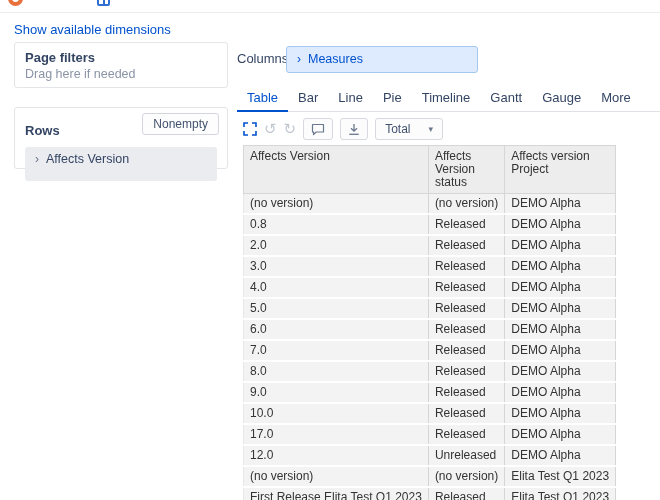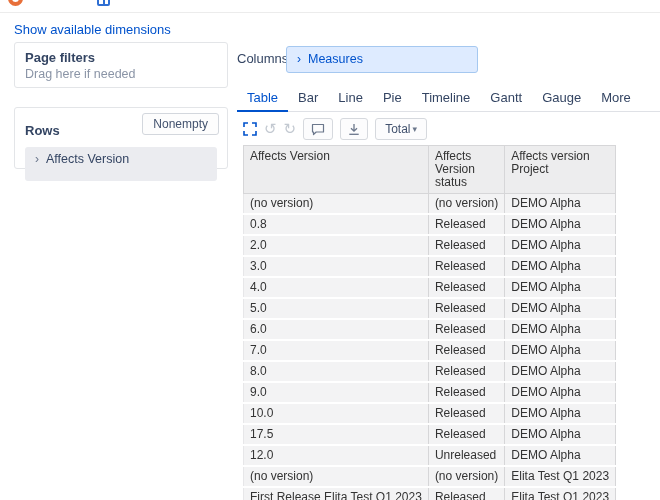--- a/index.html
+++ b/index.html
@@ -32,21 +32,21 @@
   
   .tabs { position:absolute; left:237px; top:90px; width:423px; height:22px; border-bottom:1px solid #dfe1e6; display:flex; }
   .tab { padding:0 10px; font-size:13px; color:#344563; cursor:pointer; height:22px; line-height:16px; }
   .tab.active { color:#0052cc; border-bottom:2px solid #0052cc; }
 
   
   .toolbar { position:absolute; left:243px; top:118px; display:flex; align-items:center; gap:7px; }
   .tb-plain { display:inline-flex; align-items:center; justify-content:center; cursor:pointer; }
   .tb-undo, .tb-redo { font-size:15px; color:#c3c9d1; line-height:14px; }
   .tb-btn { display:inline-flex; align-items:center; justify-content:center; height:22px; padding:0 7px; background:#fcfcfd; border:1px solid #d6d9de; border-radius:3px; cursor:pointer; }
-  .total-btn { font-size:12px; color:#42526e; gap:2px; padding:0 9px; }
+  .total-btn { font-size:12px; color:#42526e; gap:18px; padding:0 9px; }
   .total-btn .caret { font-size:9px; color:#6b778c; }
 
   
   .pivot { position:absolute; left:243px; top:145px; border-collapse:collapse; font-size:12px; color:#333; }
   .pivot th { background:#ededee; border:1px solid #d6d6d8; padding:4px 6px; font-weight:400; text-align:left; vertical-align:top; line-height:13px; }
   .pivot td { background:#f3f3f4; border-right:1px solid #d6d6d8; border-bottom:2px solid #ffffff; padding:3px 6px; line-height:13px; white-space:nowrap;margin-top:46px; }
   .pivot td:first-child { border-left:1px solid #e7e7e9; }
   .col-rowhdr { width:184px; }
   .col-status { width:73px; }
   .col-project { width:91px; }
@@ -180,21 +180,21 @@
           <td>9.0</td>
           <td>Released</td>
           <td>DEMO Alpha</td>
         </tr>
         <tr>
           <td>10.0</td>
           <td>Released</td>
           <td>DEMO Alpha</td>
         </tr>
         <tr>
-          <td>17.5</td>
+          <td>17.0</td>
           <td>Released</td>
           <td>DEMO Alpha</td>
         </tr>
         <tr>
           <td>12.0</td>
           <td>Unreleased</td>
           <td>DEMO Alpha</td>
         </tr>
         <tr>
           <td>(no version)</td>

